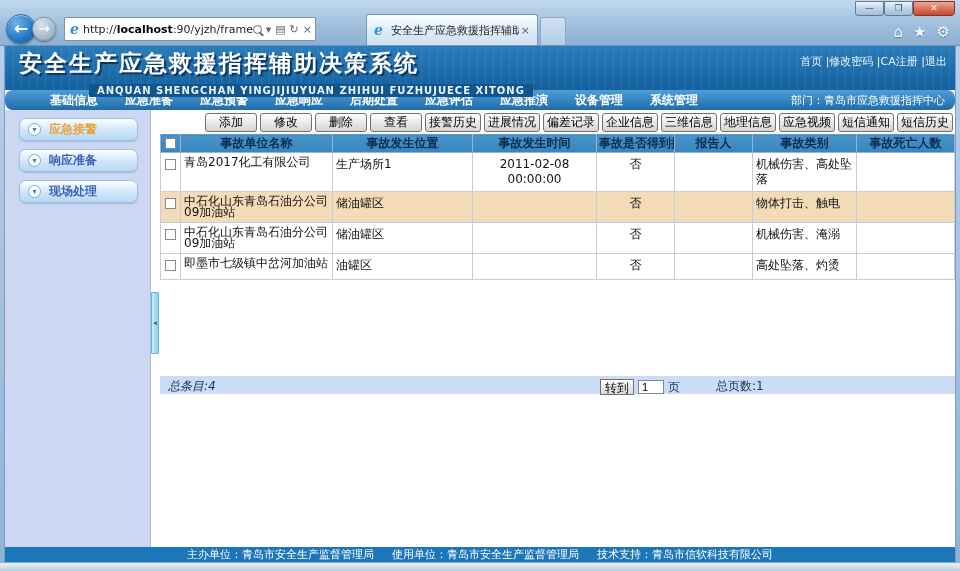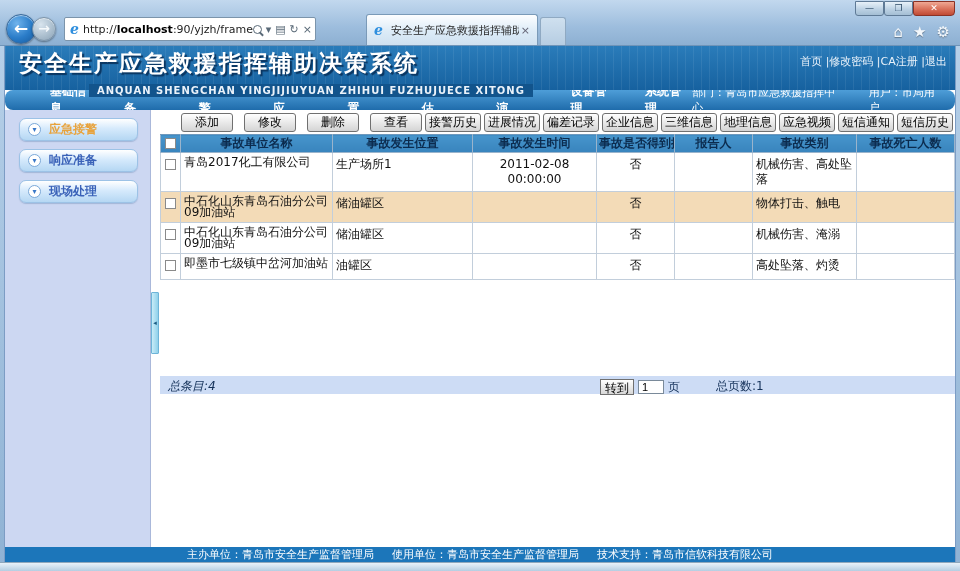--- a/index.html
+++ b/index.html
@@ -72,21 +72,21 @@
   .sbtn.active { color:#e8a33d; }
   .gap { width:9px; background:#fff; position:relative; }
   .handle { position:absolute; left:0; top:182px; width:8px; height:62px;
     background:linear-gradient(90deg,#c8ecf8,#8fd0ea); border:1px solid #6db4d8; border-radius:1px;
     color:#1a5a80; font-size:7px; line-height:60px; text-align:center; }
   
   .main { flex:1; display:flex; flex-direction:column; min-width:0; }
   .toolbar { display:flex; justify-content:flex-end; align-items:center; gap:3px; padding:3px 2px 2px 0; }
   .tbtn { font-size:12px; height:19px; padding:0 3px; border:1px solid #707070; border-radius:3px;
     background:linear-gradient(#ffffff,#ececec 45%,#d4d4d4); color:#000; white-space:nowrap; }
-  .tbtn.wide { min-width:52px;margin-left:8px; }
+  .tbtn.wide { min-width:52px; }
   .tablewrap { height:242px; }
   table { border-collapse:collapse; table-layout:fixed; width:100%; font-size:12px; }
   th { background:linear-gradient(#4795cc,#3884bd); color:#0b2b4e; font-weight:bold;
     border:1px solid #9ab4cc; border-top:1px solid #6e98bc; height:16px; padding:0 2px;
     white-space:nowrap; overflow:hidden; }
   td { border:1px solid #c2cedb; height:16px; padding:4px 3px; color:#111;
     white-space:normal; overflow:hidden; vertical-align:top; line-height:15px; }
   td.c0,th.c0 { text-align:center; }
   td.c3,td.c4,td.c7 { text-align:center; }
   td.c1 { line-height:11px; }
@@ -164,21 +164,20 @@
         <span>应急预警</span>
         <span>应急响应</span>
         <span>后期处置</span>
         <span>应急评估</span>
         <span>应急推演</span>
         <span>设备管理</span>
         <span>系统管理</span>
       </div>
       <div class="right">
         <span>部门：青岛市应急救援指挥中心</span>
-        <span>用户：市局用户</span>
       </div>
     </div>
 
     <div class="body">
       <div class="sidebar">
         <div class="sbtn active">
           <span class="ic">▾</span>
           <span>应急接警</span>
         </div>
         <div class="sbtn">

